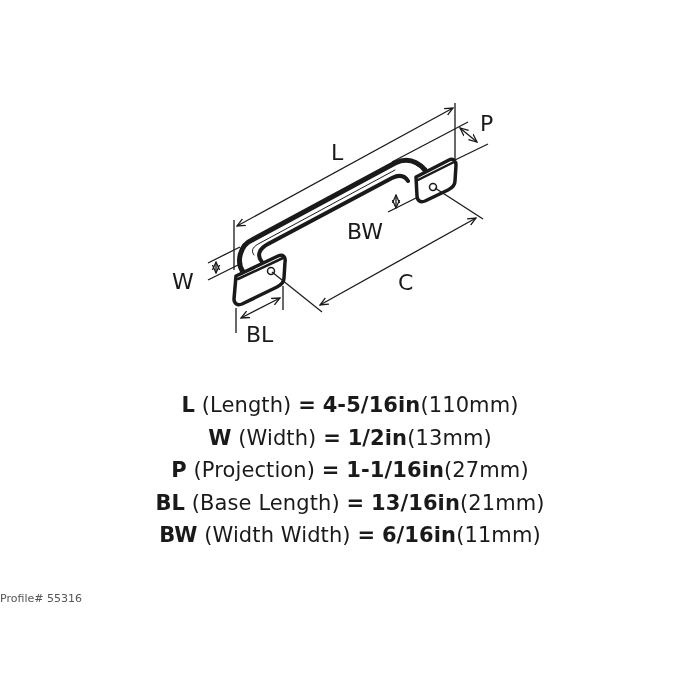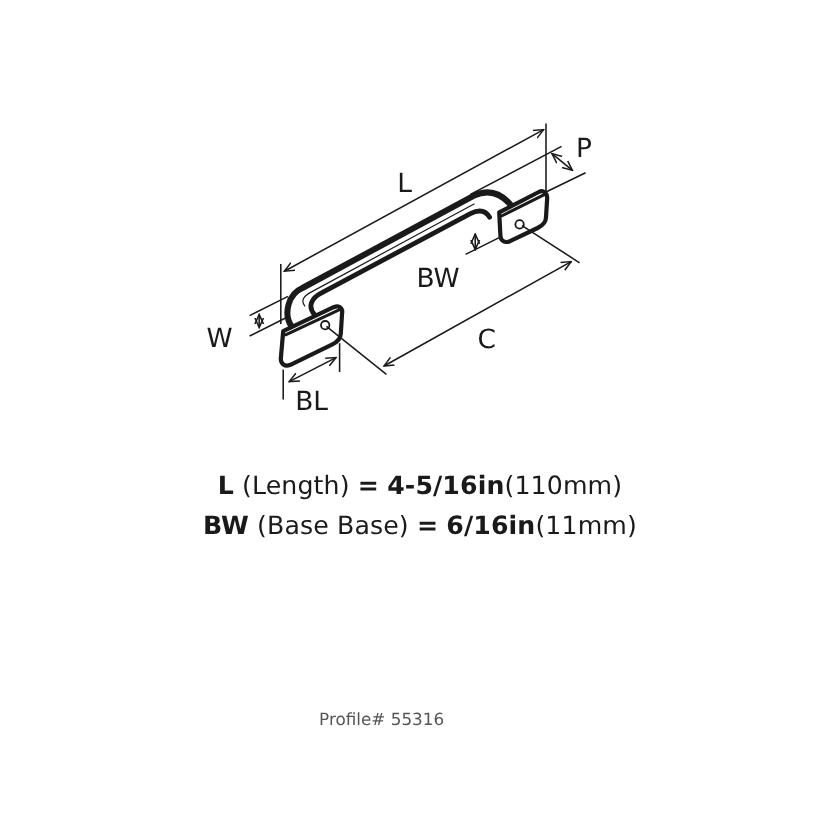--- a/index.html
+++ b/index.html
@@ -2,21 +2,21 @@
 <html><head>
 <meta charset="utf-8">
 <style>
   html, body { margin: 0; padding: 0; background: #ffffff; }
   body { width: 700px; height: 700px; position: relative; overflow: hidden; font-family: "DejaVu Sans", sans-serif; color: #1a1a1a; }
   #diagram { position: absolute; left: 0; top: 0; width: 700px; height: 380px; }
   .specs { position: absolute; left: 0; top: 389px; width: 700px; text-align: center; }
   .spec-row { font-size: 21px; line-height: 32.5px; letter-spacing: 0.1px; white-space: nowrap; }
   .spec-row .abbr, .spec-row .val { font-weight: bold; }
   .spec-row .name, .spec-row .mm { font-weight: normal; }
-  .profile { position: absolute; left: 0; top: 592px; width: 636px; text-align: center; font-size: 14px; color: #555555; }
+  .profile { position: absolute; left: 0; top: 592px; width: 636px; text-align: left; font-size: 11px; color: #555555; }
   .lbl { font-family: "DejaVu Sans", sans-serif; font-size: 22px; fill: #1a1a1a; }
 </style>
 </head>
 <body>
 
 <svg id="diagram" viewBox="0 0 700 380" xmlns="http://www.w3.org/2000/svg">
   <defs>
     <marker id="ah" viewBox="0 0 10 10" refX="9" refY="5" markerWidth="7" markerHeight="7" orient="auto-start-reverse">
       <path d="M0,1 L9,5 L0,9" fill="none" stroke="#1a1a1a" stroke-width="1.4"></path>
     </marker>
@@ -74,20 +74,38 @@
 </svg>
 
 <div class="specs">
   <div class="spec-row">
     <span class="abbr">L</span>
     <span class="name">(Length)</span>
     <span class="val">=</span>
     <span class="val">4-5/16in</span><span class="mm">(110mm)</span>
   </div>
   <div class="spec-row">
+    <span class="abbr">W</span>
+    <span class="name">(Width)</span>
+    <span class="val">=</span>
+    <span class="val">1/2in</span><span class="mm">(13mm)</span>
+  </div>
+  <div class="spec-row">
+    <span class="abbr">P</span>
+    <span class="name">(Projection)</span>
+    <span class="val">=</span>
+    <span class="val">1-1/16in</span><span class="mm">(27mm)</span>
+  </div>
+  <div class="spec-row">
+    <span class="abbr">BL</span>
+    <span class="name">(Base Length)</span>
+    <span class="val">=</span>
+    <span class="val">13/16in</span><span class="mm">(21mm)</span>
+  </div>
+  <div class="spec-row">
     <span class="abbr">BW</span>
-    <span class="name">(Base Base)</span>
+    <span class="name">(Width Width)</span>
     <span class="val">=</span>
     <span class="val">6/16in</span><span class="mm">(11mm)</span>
   </div>
 </div>
 
 <div class="profile">Profile# 55316</div>
 
 </body></html>

